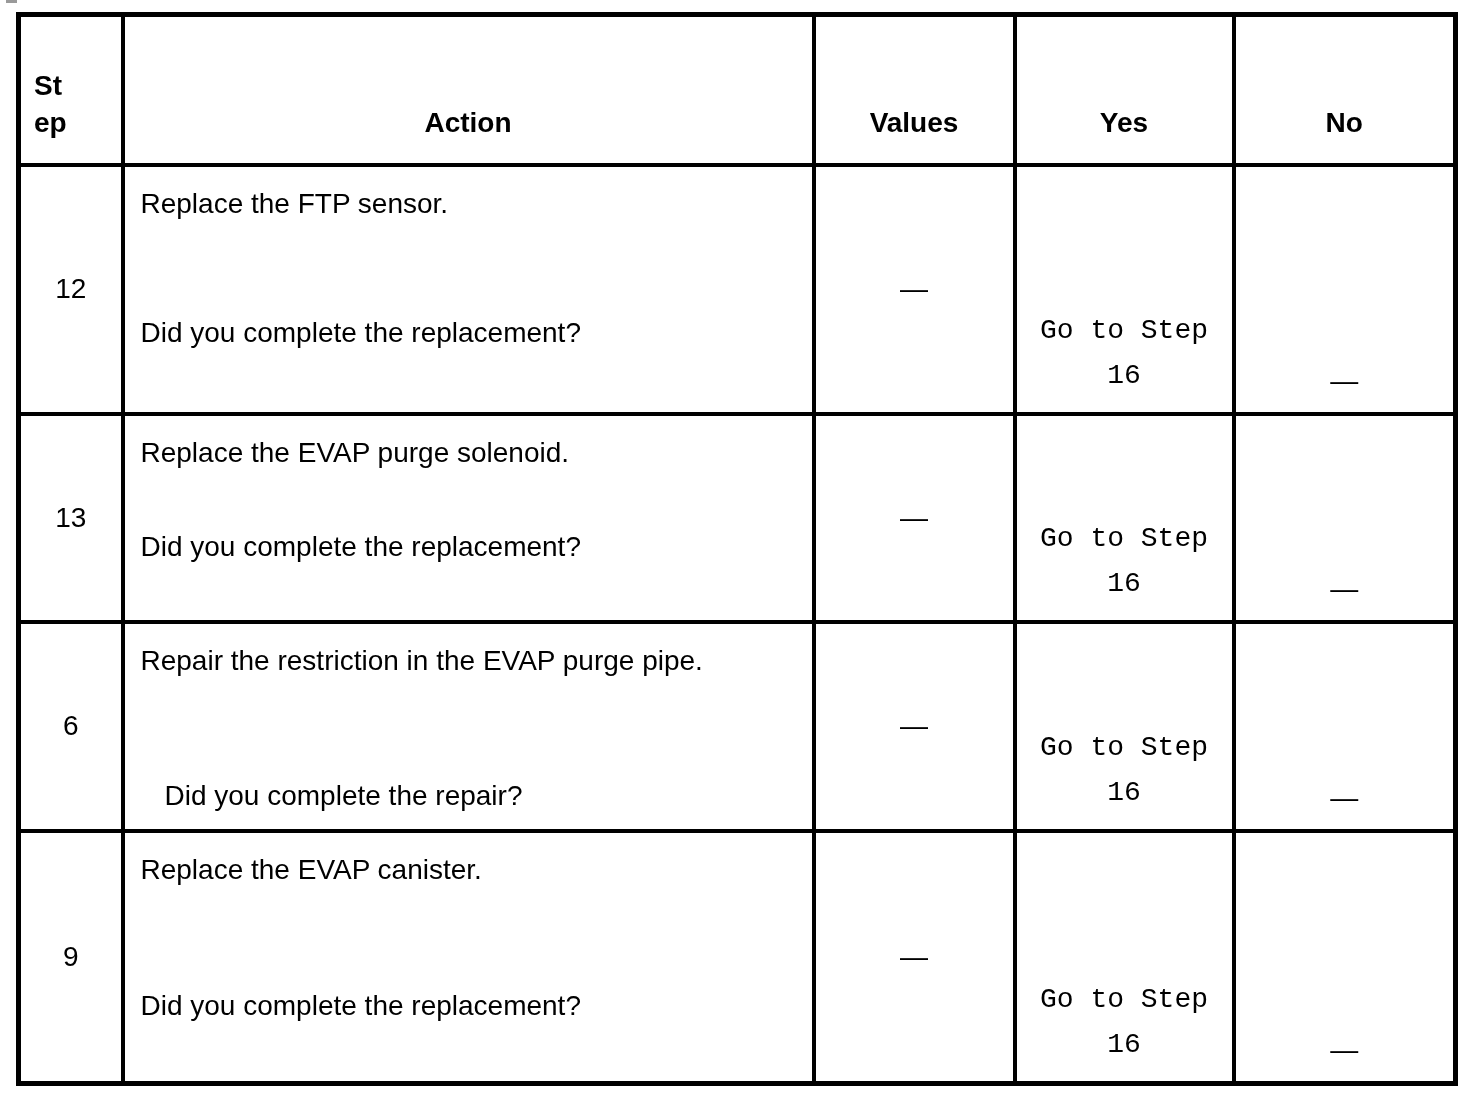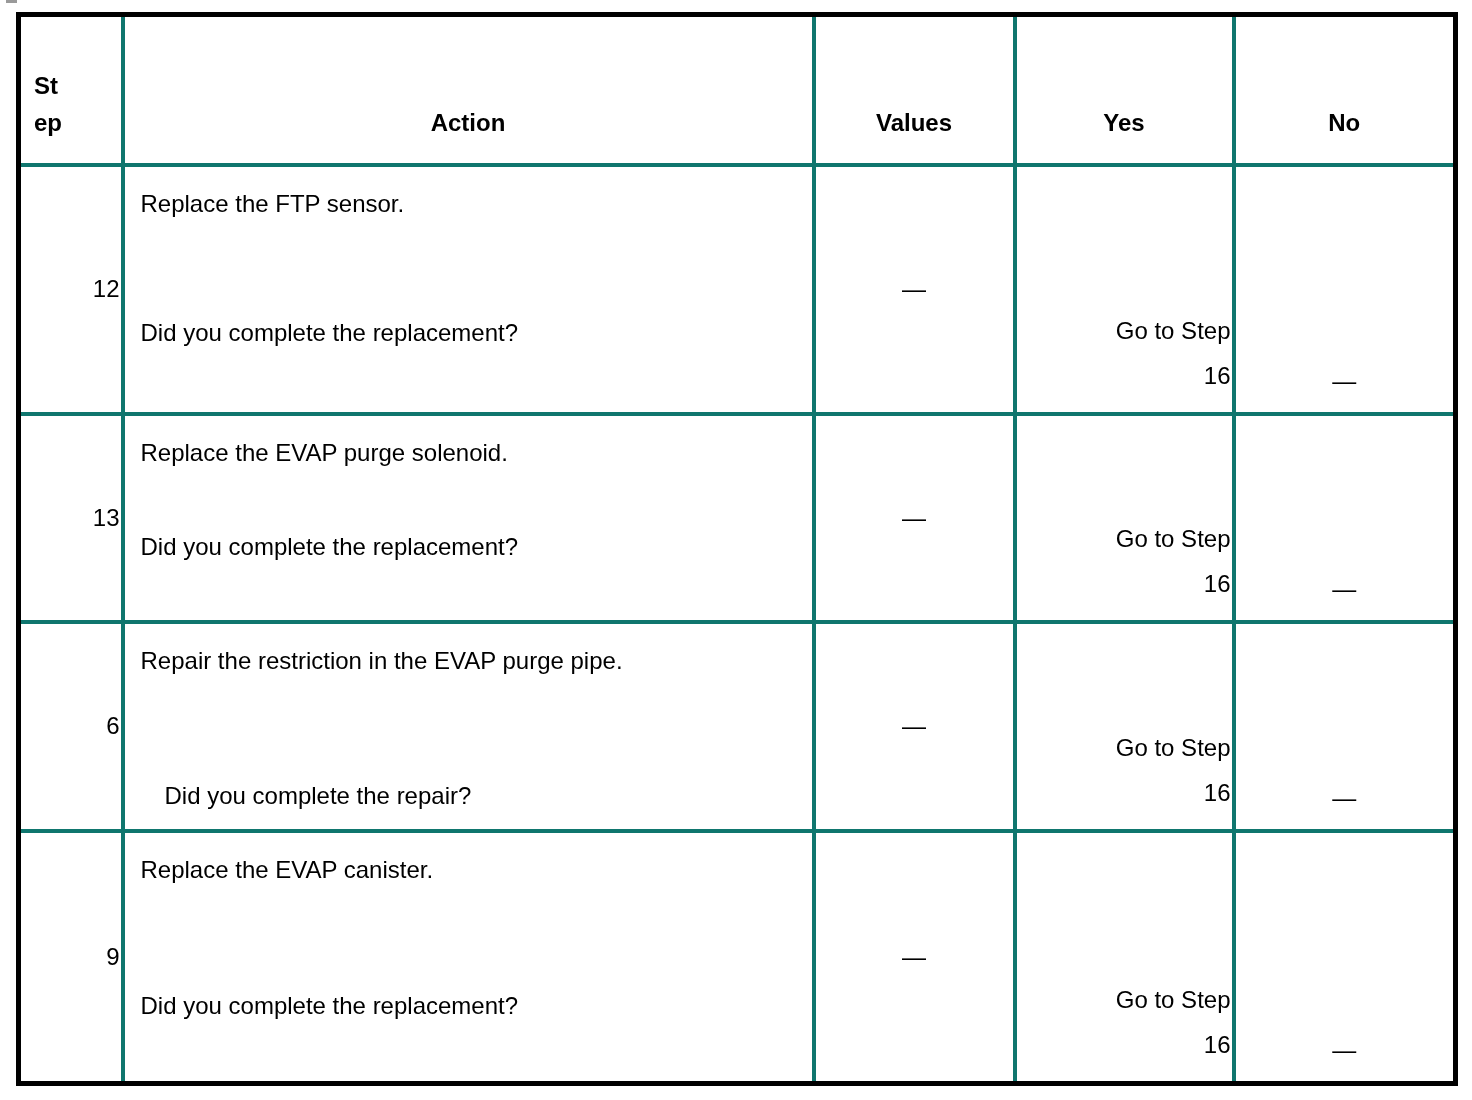--- a/index.html
+++ b/index.html
@@ -25,22 +25,22 @@
   }
   table.diag {
     border-collapse: collapse;
     table-layout: fixed;
     width: 1442px;
     margin: 12px 0 0 16px;
     border: 5px solid #000;
   }
   table.diag th,
   table.diag td {
-    border: 4px solid #0f766e;
-    font-size: 24px;
+    border: 4px solid #000000;
+    font-size: 28px;
     overflow: hidden;
   }
   
   tr.head-row { height: 150px; }
   th.hdr {
     font-weight: bold;
     vertical-align: bottom;
     text-align: center;
     padding: 0 0 22px 0;
     line-height: 37px;
@@ -50,42 +50,43 @@
     padding-left: 13px;
     white-space: pre-line;
   }
   
   tr.r12 { height: 249px; }
   tr.r13 { height: 208px; }
   tr.r14 { height: 209px; }
   tr.r15 { height: 253px; }
 
   td.step-cell {
-    text-align: right;
+    text-align: center;
     vertical-align: middle;
   }
   td.action-cell {
     vertical-align: top;
     text-align: left;
     padding: 22px 16px 0 16px;
     line-height: 30px;
   }
   .r12 .action-question { margin-top: 99px; }
   .r13 .action-question { margin-top: 64px; }
   .r14 .action-question { margin-top: 105px; margin-left: 24px; }
   .r15 .action-question { margin-top: 106px; }
 
   td.values-cell {
     text-align: center;
     vertical-align: middle;
   }
   td.yes-cell {
-    text-align: right;
+    text-align: center;
     vertical-align: bottom;
     padding-bottom: 14px;
+    font-family: Liberation Mono, monospace;
   }
   td.yes-cell .yes-text {
     line-height: 45px;
     white-space: pre-line;
   }
   td.no-cell {
     text-align: center;
     vertical-align: bottom;
     padding-bottom: 16px;
     line-height: 30px;

